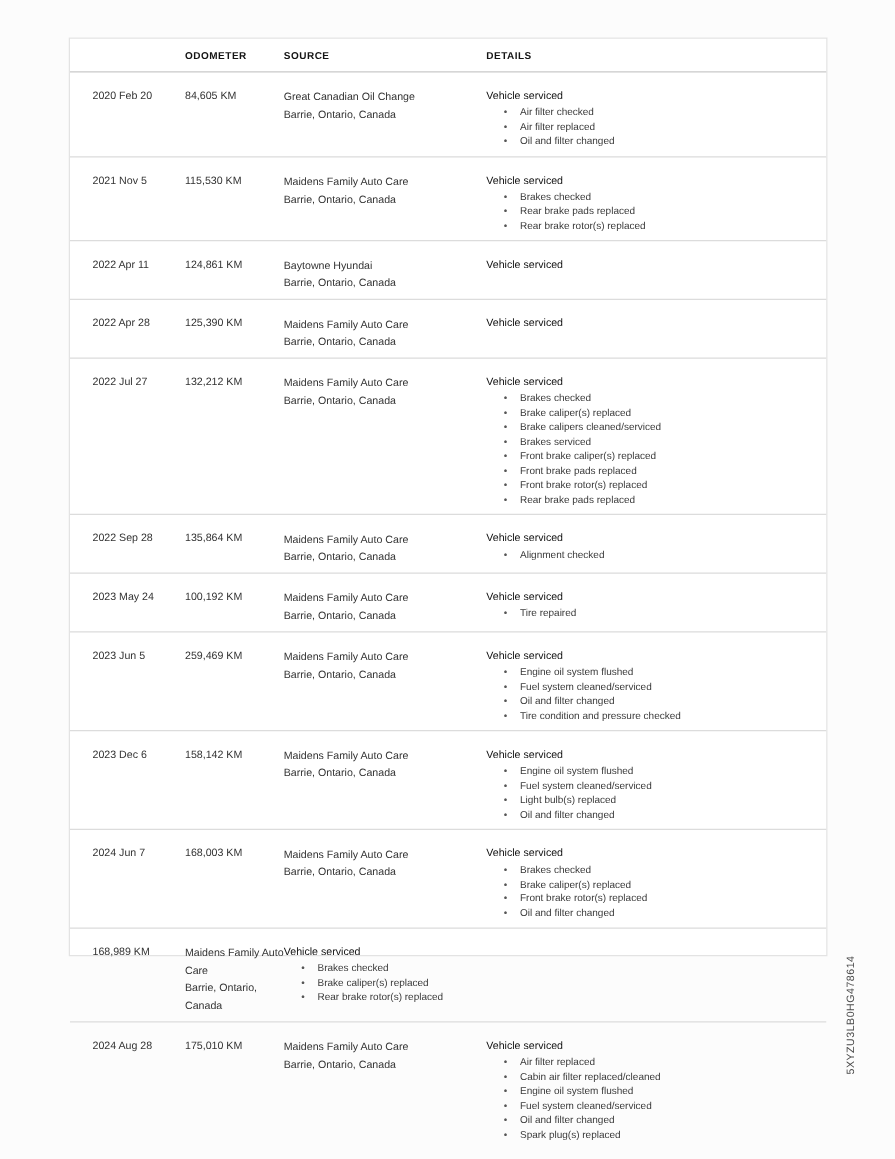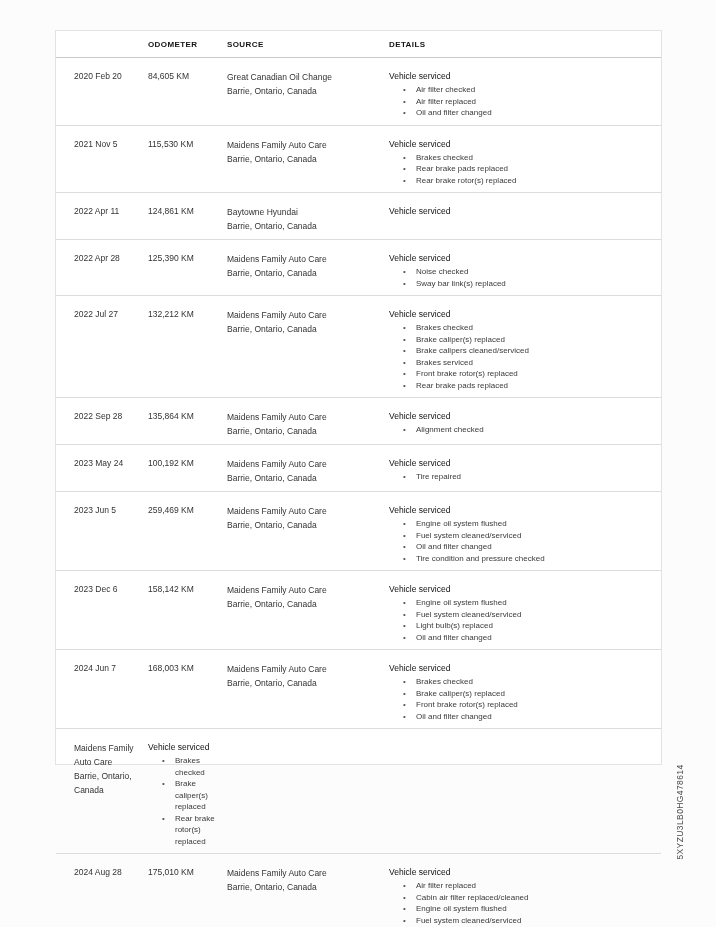--- a/index.html
+++ b/index.html
@@ -118,41 +118,39 @@
 
   <div class="grid-row service-row">
     <div class="date-cell">2022 Apr 28</div>
     <div class="odo-cell">125,390 KM</div>
     <div class="source-cell">
       <div class="source-name">Maidens Family Auto Care</div>
       <div class="source-loc">Barrie, Ontario, Canada</div>
     </div>
     <div class="details-cell">
       <div class="details-title">Vehicle serviced</div>
-      <ul class="details-list">
-            <li>Noise checked</li>
-            <li>Sway bar link(s) replaced</li>
-          </ul>
     </div>
   </div>
 
   <div class="grid-row service-row">
     <div class="date-cell">2022 Jul 27</div>
     <div class="odo-cell">132,212 KM</div>
     <div class="source-cell">
       <div class="source-name">Maidens Family Auto Care</div>
       <div class="source-loc">Barrie, Ontario, Canada</div>
     </div>
     <div class="details-cell">
       <div class="details-title">Vehicle serviced</div>
       <ul class="details-list">
             <li>Brakes checked</li>
             <li>Brake caliper(s) replaced</li>
             <li>Brake calipers cleaned/serviced</li>
             <li>Brakes serviced</li>
+            <li>Front brake caliper(s) replaced</li>
+            <li>Front brake pads replaced</li>
             <li>Front brake rotor(s) replaced</li>
             <li>Rear brake pads replaced</li>
           </ul>
     </div>
   </div>
 
   <div class="grid-row service-row">
     <div class="date-cell">2022 Sep 28</div>
     <div class="odo-cell">135,864 KM</div>
     <div class="source-cell">
@@ -230,20 +228,21 @@
       <ul class="details-list">
             <li>Brakes checked</li>
             <li>Brake caliper(s) replaced</li>
             <li>Front brake rotor(s) replaced</li>
             <li>Oil and filter changed</li>
           </ul>
     </div>
   </div>
 
   <div class="grid-row service-row">
+    <div class="odo-cell">168,989 KM</div>
     <div class="source-cell">
       <div class="source-name">Maidens Family Auto Care</div>
       <div class="source-loc">Barrie, Ontario, Canada</div>
     </div>
     <div class="details-cell">
       <div class="details-title">Vehicle serviced</div>
       <ul class="details-list">
             <li>Brakes checked</li>
             <li>Brake caliper(s) replaced</li>
             <li>Rear brake rotor(s) replaced</li>

